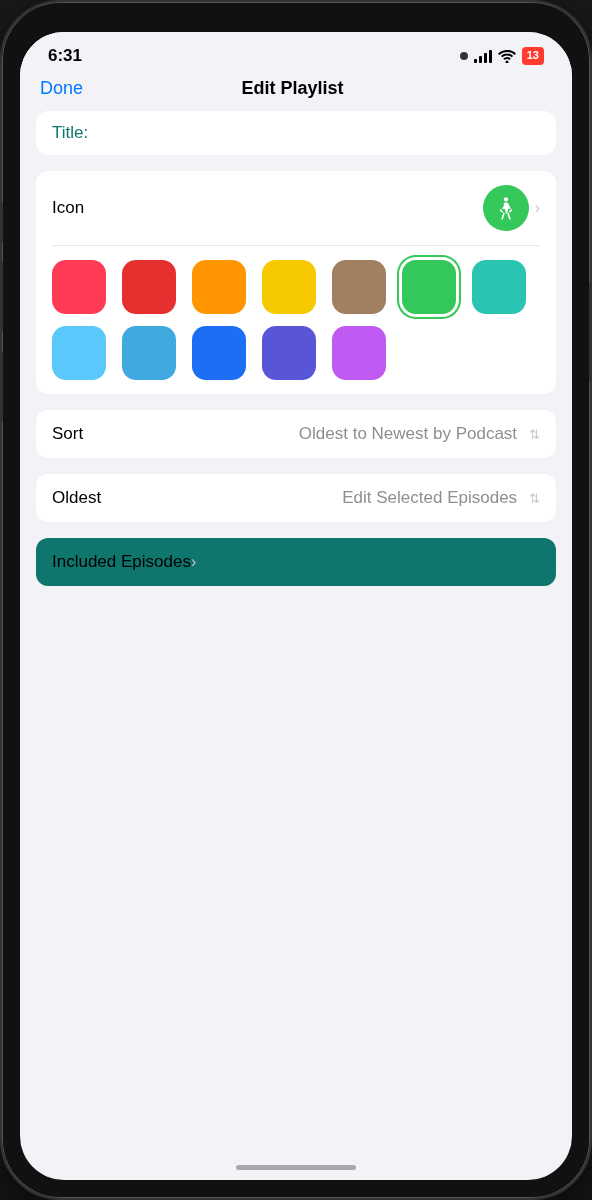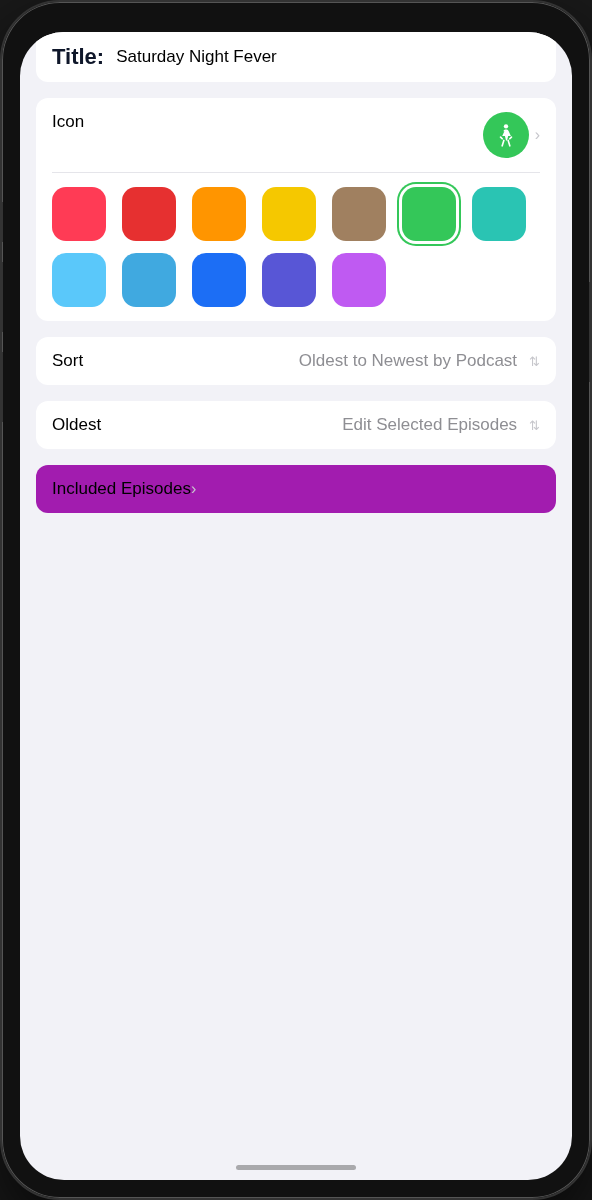--- a/index.html
+++ b/index.html
@@ -125,23 +125,23 @@
     .title-row {
       display: flex;
       align-items: center;
       background: #fff;
       border-radius: 12px;
       padding: 12px 16px;
       margin-bottom: 16px;
     }
 
     .title-label {
-      font-size: 22px;
-      color: #0f172a;
-      font-weight: 700;
+      font-size: 17px;
+      color: #0f766e;
+      font-weight: 400;
       margin-right: 12px;
       white-space: nowrap;
     }
 
     .title-input {
       flex: 1;
       font-size: 17px;
       color: #000;
       border: none;
       outline: none;
@@ -152,21 +152,21 @@
     .icon-color-card {
       background: #fff;
       border-radius: 12px;
       padding: 14px 16px;
       margin-bottom: 16px;
     }
 
     .icon-row {
       display: flex;
       justify-content: space-between;
-      align-items: flex-start;
+      align-items: center;
       margin-bottom: 14px;
     }
 
     .icon-label {
       font-size: 17px;
       color: #000;
       font-weight: 400;
     }
 
     .icon-right {
@@ -248,21 +248,21 @@
     }
 
     .up-down-icon {
       font-size: 13px;
       color: #c7c7cc;
       line-height: 1;
     }
 
     
     .episodes-row {
-      background: #a21caf;
+      background: #0f766e;
       border-radius: 12px;
       padding: 14px 16px;
       margin-bottom: 16px;
       display: flex;
       align-items: center;
       cursor: pointer;
     }
 
     .episodes-label {
       font-size: 17px;
@@ -337,27 +337,48 @@
 <body>
 
 <div class="phone-frame">
   <div class="side-btn-left-1"></div>
   <div class="side-btn-left-2"></div>
   <div class="side-btn-left-3"></div>
   <div class="side-btn-right"></div>
 
   <div class="phone-screen">
 
-
+    <div class="status-bar">
+      <span class="status-time">6:31</span>
+      <div class="status-icons">
+        <div class="dot-indicator"></div>
+        <div class="signal-bars">
+          <span style="height:4px"></span>
+          <span style="height:7px"></span>
+          <span style="height:10px"></span>
+          <span style="height:13px"></span>
+        </div>
+
+        <svg width="18" height="14" viewBox="0 0 18 14">
+          <path d="M9 11.5a1.5 1.5 0 1 1 0 3 1.5 1.5 0 0 1 0-3zm0-3.5c1.5 0 2.8.6 3.8 1.6l-1.4 1.4A3.8 3.8 0 0 0 9 10a3.8 3.8 0 0 0-2.4.9L5.2 9.5A5.8 5.8 0 0 1 9 8zm0-3.5c2.4 0 4.5.9 6.1 2.4L13.7 8.3A6.7 6.7 0 0 0 9 6.5a6.7 6.7 0 0 0-4.7 1.8L2.9 6.9A9.2 9.2 0 0 1 9 4.5zm0-3.5C12.5 1 15.7 2.3 18 4.5l-1.4 1.4A10.6 10.6 0 0 0 9 3a10.6 10.6 0 0 0-7.6 3.1L0 4.7A13 13 0 0 1 9 1z" fill="#000"></path>
+        </svg>
+        <span class="battery-badge">13</span>
+      </div>
+    </div>
+
+    <div class="nav-header">
+      <button class="done-btn">Done</button>
+      <span class="nav-title">Edit Playlist</span>
+      <div class="nav-spacer"></div>
+    </div>
 
     <div class="content">
 
       <div class="title-row">
         <span class="title-label">Title:</span>
-        <input class="title-input" type="text" value="Saturday Night Fever" style="">
       </div>
 
       <div class="icon-color-card">
         <div class="icon-row">
           <span class="icon-label">Icon</span>
           <div class="icon-right">
             <div class="icon-circle">
 
               <svg class="walk-figure" viewBox="0 0 24 24">
                 <circle cx="12" cy="4" r="2" fill="white"></circle>

